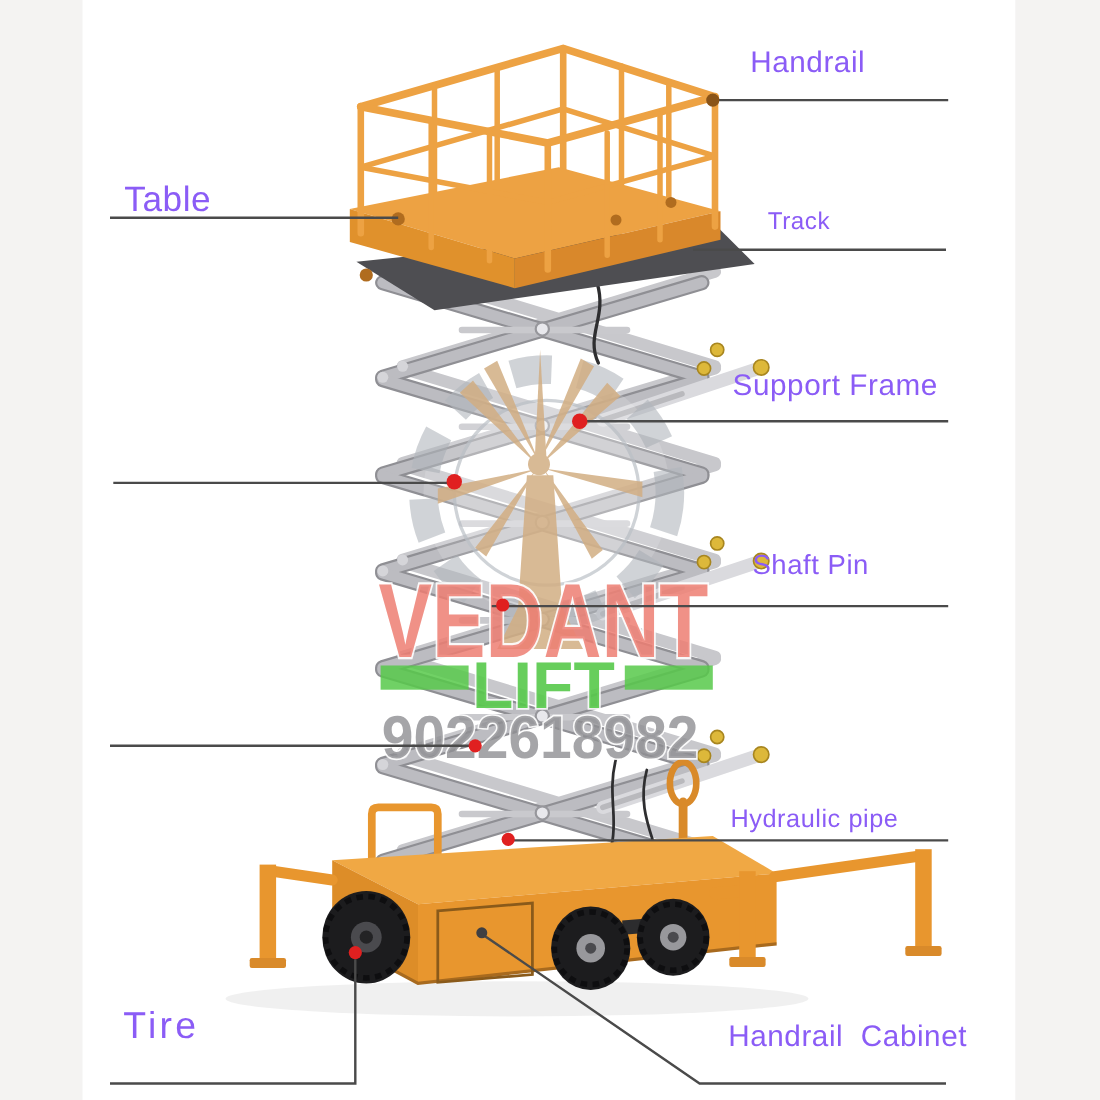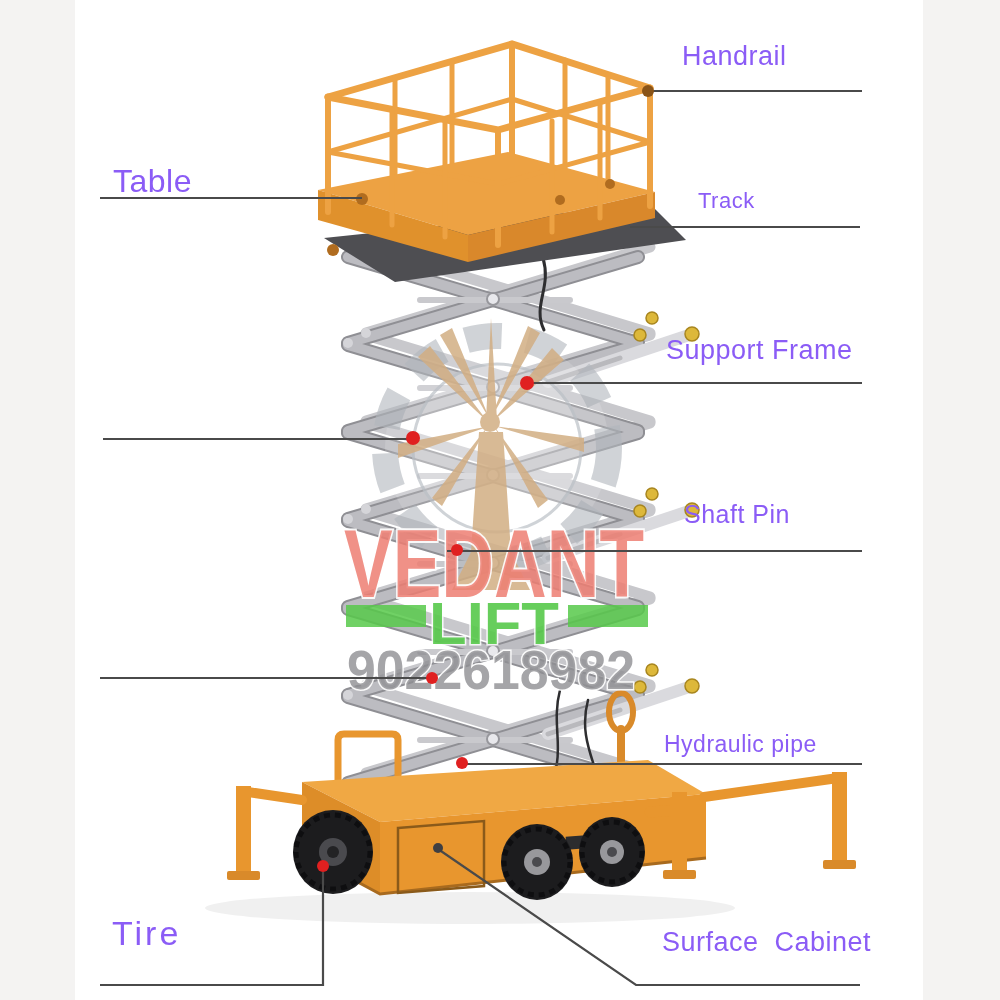--- a/index.html
+++ b/index.html
@@ -237,15 +237,15 @@
   </g>
 </svg>
 
   <div class="lbl" id="lbl-handrail">Handrail</div>
   <div class="lbl" id="lbl-table">Table</div>
   <div class="lbl" id="lbl-track">Track</div>
   <div class="lbl" id="lbl-support-frame">Support Frame</div>
   <div class="lbl" id="lbl-shaft-pin">Shaft Pin</div>
   <div class="lbl" id="lbl-hydraulic-pipe">Hydraulic pipe</div>
   <div class="lbl" id="lbl-tire">Tire</div>
-  <div class="lbl" id="lbl-control-cabinet">Surface  Cabinet</div>
+  <div class="lbl" id="lbl-control-cabinet">Handrail  Cabinet</div>
 
 </div>
 
 </body></html>

